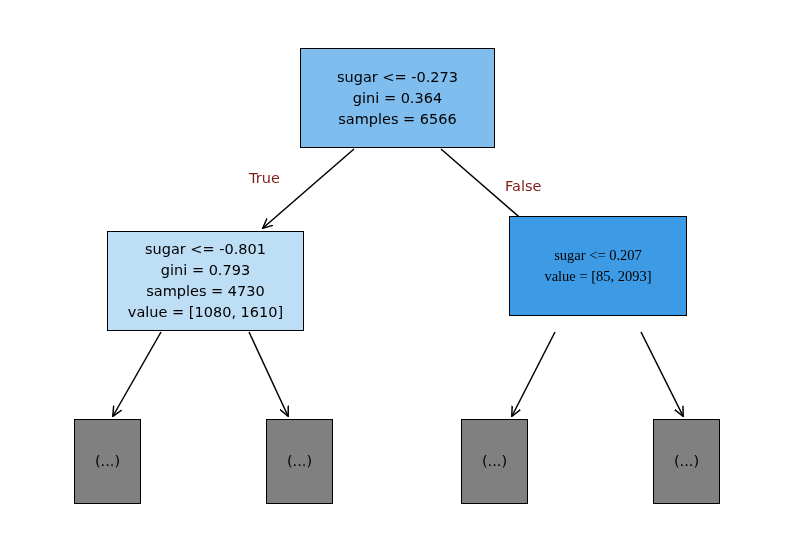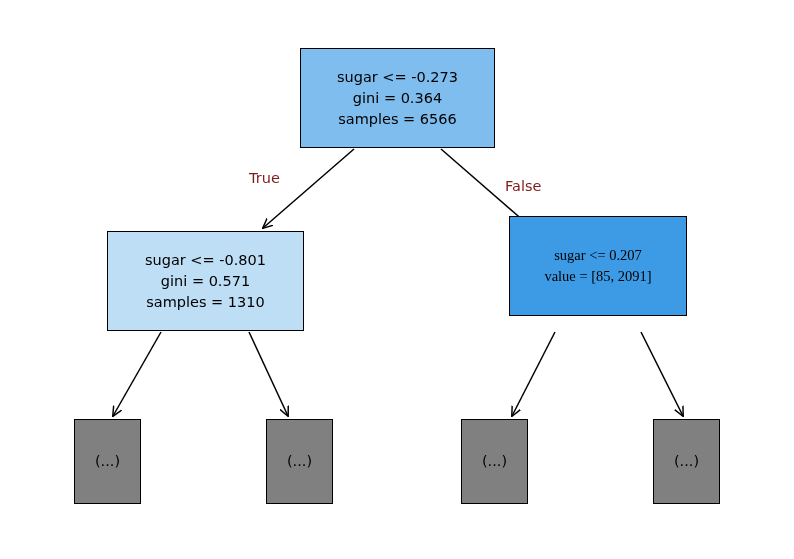--- a/index.html
+++ b/index.html
@@ -97,27 +97,28 @@
   </svg>
 
   <div class="node" id="node-root" style="background:#7ebdee;">
     <span class="line">sugar &lt;= -0.273</span>
     <span class="line">gini = 0.364</span>
     <span class="line">samples = 6566</span>
   </div>
 
   <div class="node" id="node-left" style="background:#bedef6;">
     <span class="line">sugar &lt;= -0.801</span>
-    <span class="line">gini = 0.571</span>
-    <span class="line">samples = 1310</span>
+    <span class="line">gini = 0.793</span>
+    <span class="line">samples = 4730</span>
+    <span class="line">value = [1080, 1610]</span>
   </div>
 
   <div class="node" id="node-right" style="background:#3d9ae5;">
     <span class="line">sugar &lt;= 0.207</span>
-    <span class="line">value = [85, 2091]</span>
+    <span class="line">value = [85, 2093]</span>
   </div>
 
   <div class="leaf" id="leaf-0">
     <span>(...)</span>
   </div>
   <div class="leaf" id="leaf-1">
     <span>(...)</span>
   </div>
   <div class="leaf" id="leaf-2">
     <span>(...)</span>

